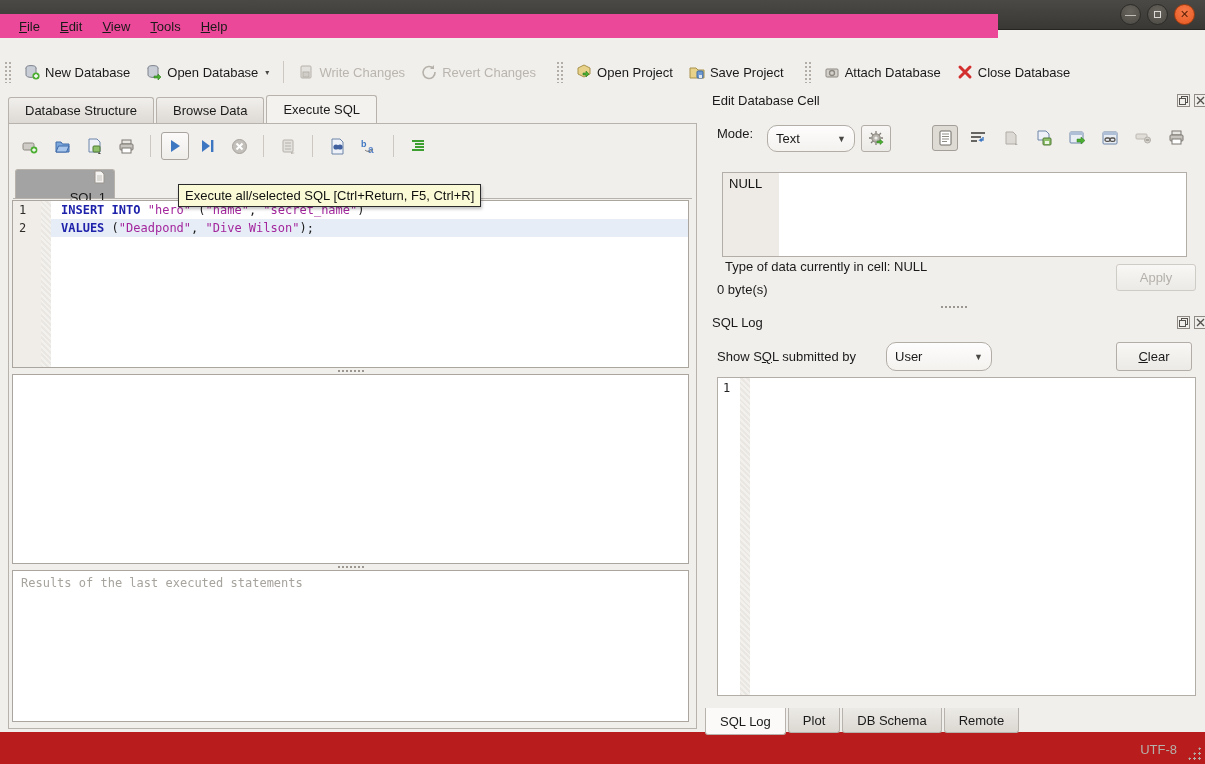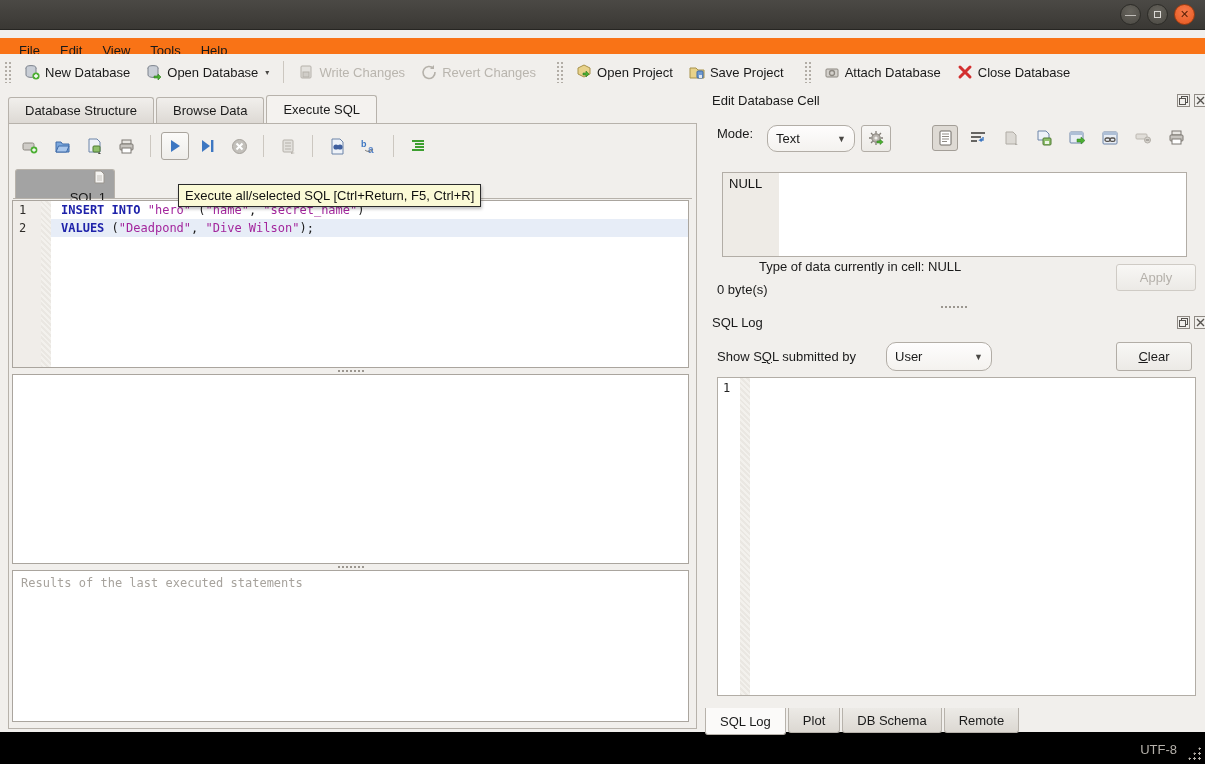--- a/index.html
+++ b/index.html
@@ -25,22 +25,22 @@
     background:radial-gradient(circle at 50% 35%, #67645d, #4a4842);
     border:1px solid #2c2b27; color:#dcdad6;
     display:flex; align-items:center; justify-content:center;
     font-size:11px; line-height:1;
   }
   .winbtn.close { background:radial-gradient(circle at 50% 35%, #f87b4b, #e4571f); color:#5e2207; border-color:#a03c10; }
   .winbtn .sq { width:7px; height:7px; border:1.5px solid #dcdad6; display:block; }
 
   
   .menubar {
-    left:0; top:38px; width:1205px; height:24px;
-    background:#f97316; display:flex; align-items:center; padding-left:10px; gap:2px;
+    left:0; top:14px; width:998px; height:24px;
+    background:#ec4899; display:flex; align-items:center; padding-left:10px; gap:2px;
   }
   .menuitem { padding:2px 9px; cursor:default; }
   .mn { text-decoration:underline; }
 
   
   .toolbar {
     left:0; top:54px; width:1205px; height:36px;
     background:#f1efec; display:flex; align-items:center;
   }
   .grip {
@@ -156,21 +156,21 @@
   .btabs { left:705px; top:708px; display:flex; align-items:flex-start; z-index:3; }
   .btab {
     height:25px; padding:0 14px; display:flex; align-items:center;
     background:linear-gradient(#eceae6,#dcd8d2);
     border:1px solid #b7b2ab; border-top:none;
     border-bottom-left-radius:3px; border-bottom-right-radius:3px; margin-right:2px;
   }
   .btab.active { background:#fbfaf9; height:27px; }
 
   
-  .statusbar { left:0; top:732px; width:1205px; height:32px; background:#000000; }
+  .statusbar { left:0; top:732px; width:1205px; height:32px; background:#b91c1c; }
   .encoding { position:absolute; right:28px; top:10px; color:#b5b1ab; }
   .sizegrip {
     position:absolute; right:4px; bottom:4px; width:14px; height:14px;
     background-image:radial-gradient(circle,#b2ada6 1px,transparent 1.2px);
     background-size:5px 5px;
     clip-path:polygon(100% 0, 100% 100%, 0 100%);
   }
 </style>
 </head>
 <body>
@@ -483,21 +483,21 @@
         <rect x="2" y="5" width="13" height="6" rx="1" fill="#c7c4bf" stroke="#7d7973"></rect>
         <rect x="4" y="9" width="9" height="5" fill="#fff" stroke="#7d7973"></rect>
       </svg>
     </div>
 </div>
 
 <div class="abs celleditor" style="left:722px; top:172px; width:465px; height:85px;">
   <div class="cellgutter">NULL</div>
 </div>
 
-<div class="abs" style="left:759px; top:259px;text-align:right;">Type of data currently in cell: NULL</div>
+<div class="abs" style="left:725px; top:259px;text-align:right;">Type of data currently in cell: NULL</div>
 <div class="abs" style="left:717px; top:282px;">0 byte(s)</div>
 <div class="abs qbtn disabled" style="left:1116px; top:264px; width:80px; height:27px;">
   <span>Apply</span>
 </div>
 
 <div class="abs hsplit" style="left:712px; top:304px; width:484px;">
     <div class="dots"></div>
   </div>
 <div class="abs docktitle" style="left:712px; top:315px;">SQL Log</div>
 <div class="abs dockbtns" style="left:1177px; top:316px;">

